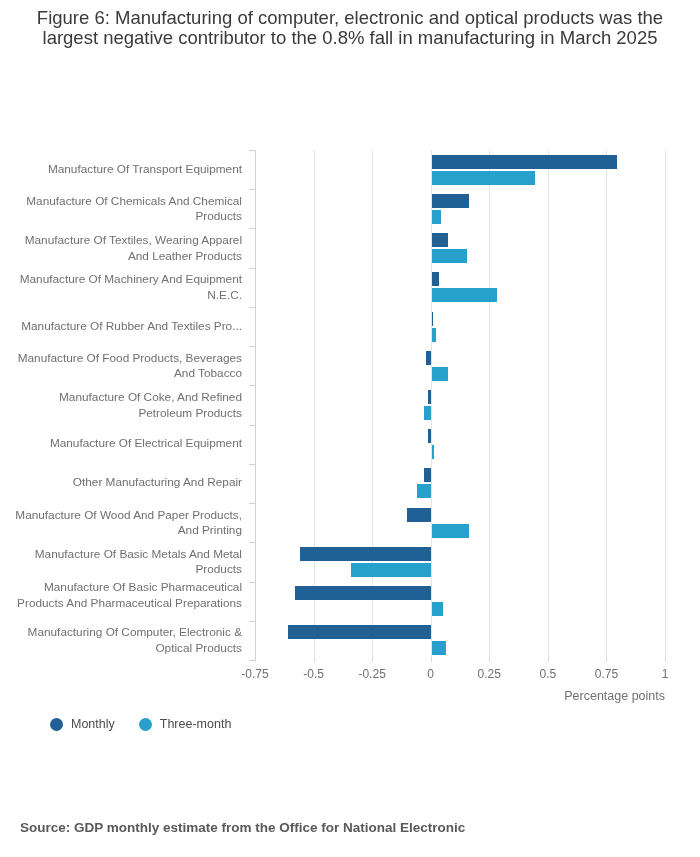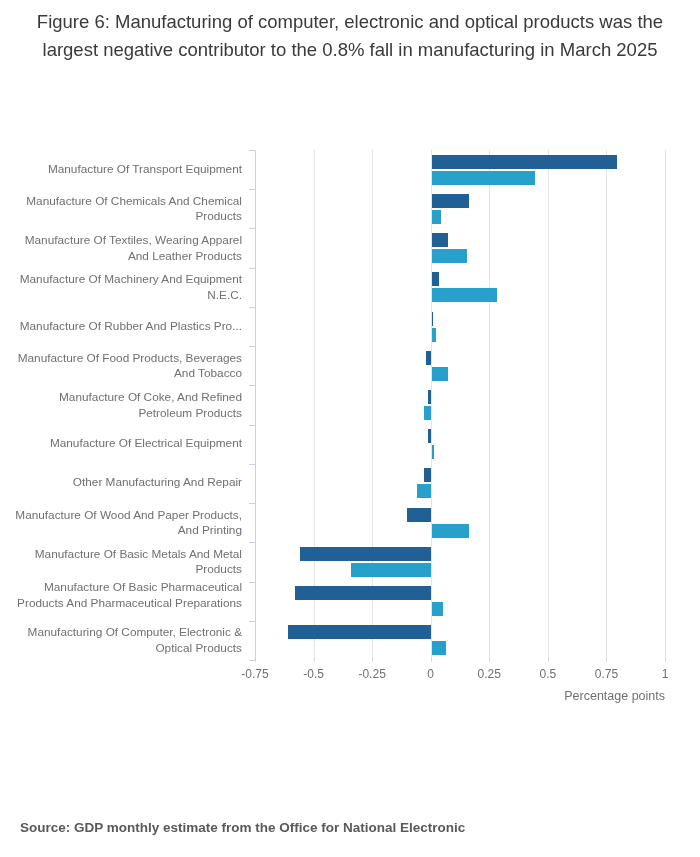--- a/index.html
+++ b/index.html
@@ -1,21 +1,21 @@
 <!DOCTYPE html>
 <html><head>
 <meta charset="utf-8">
 <style>
   html,body{margin:0;padding:0;background:#ffffff;}
   body{font-family:"Liberation Sans","DejaVu Sans",sans-serif;}
   #stage{position:relative;width:700px;height:857px;background:#fff;overflow:hidden;}
 
   .title{
     position:absolute;left:18px;top:8px;width:664px;
-    font-size:18.5px;line-height:28px;font-weight:400;color:#3a3a3c;
+    font-size:18.5px;line-height:20px;font-weight:400;color:#3a3a3c;
     text-align:center;margin:0;
   }
   .subtitle{
     position:absolute;left:20px;top:78px;width:660px;
     font-size:12.5px;line-height:16px;color:#6f7071;text-align:center;
   }
 
   .gridline{position:absolute;width:1px;background:#e4e4e4;}
   .axis-spine{position:absolute;width:1px;background:#c9d2e3;}
   .ytick{position:absolute;height:1px;width:6px;background:#c9d2e3;}
@@ -101,21 +101,21 @@
       <div class="bar" style="left: 431.714px; top: 170.615px; width: 103.086px; background: rgb(39, 160, 204);"></div>
       <div class="cat-label" style="left: 13px; width: 229px; top: 208.846px;">Manufacture Of Chemicals And Chemical Products</div>
       <div class="bar" style="left: 431.714px; top: 193.846px; width: 37.4857px; background: rgb(32, 96, 149);"></div>
       <div class="bar" style="left: 431.714px; top: 209.846px; width: 9.37143px; background: rgb(39, 160, 204);"></div>
       <div class="cat-label" style="left: 13px; width: 229px; top: 248.077px;">Manufacture Of Textiles, Wearing Apparel And Leather Products</div>
       <div class="bar" style="left: 431.714px; top: 233.077px; width: 16.4px; background: rgb(32, 96, 149);"></div>
       <div class="bar" style="left: 431.714px; top: 249.077px; width: 35.1429px; background: rgb(39, 160, 204);"></div>
       <div class="cat-label" style="left: 13px; width: 229px; top: 287.308px;">Manufacture Of Machinery And Equipment N.E.C.</div>
       <div class="bar" style="left: 431.714px; top: 272.308px; width: 7.02857px; background: rgb(32, 96, 149);"></div>
       <div class="bar" style="left: 431.714px; top: 288.308px; width: 65.6px; background: rgb(39, 160, 204);"></div>
-      <div class="cat-label" style="left: 13px; width: 229px; top: 326.538px;">Manufacture Of Rubber And Plastics Pro...</div>
+      <div class="cat-label" style="left: 13px; width: 229px; top: 326.538px;">Manufacture Of Rubber And Textiles Pro...</div>
       <div class="bar" style="left: 431.714px; top: 311.538px; width: 1.5px; background: rgb(32, 96, 149);"></div>
       <div class="bar" style="left: 431.714px; top: 327.538px; width: 4.68571px; background: rgb(39, 160, 204);"></div>
       <div class="cat-label" style="left: 13px; width: 229px; top: 365.769px;">Manufacture Of Food Products, Beverages And Tobacco</div>
       <div class="bar" style="left: 426.029px; top: 350.769px; width: 4.68571px; background: rgb(32, 96, 149);"></div>
       <div class="bar" style="left: 431.714px; top: 366.769px; width: 16.4px; background: rgb(39, 160, 204);"></div>
       <div class="cat-label" style="left: 13px; width: 229px; top: 405px;">Manufacture Of Coke, And Refined Petroleum Products</div>
       <div class="bar" style="left: 428.371px; top: 390px; width: 2.34286px; background: rgb(32, 96, 149);"></div>
       <div class="bar" style="left: 423.686px; top: 406px; width: 7.02857px; background: rgb(39, 160, 204);"></div>
       <div class="cat-label" style="left: 13px; width: 229px; top: 444.231px;">Manufacture Of Electrical Equipment</div>
       <div class="bar" style="left: 428.371px; top: 429.231px; width: 2.34286px; background: rgb(32, 96, 149);"></div>
@@ -132,15 +132,25 @@
       <div class="cat-label" style="left: 13px; width: 229px; top: 595px;">Manufacture Of Basic Pharmaceutical Products And Pharmaceutical Preparations</div>
       <div class="bar" style="left: 294.829px; top: 586.154px; width: 135.886px; background: rgb(32, 96, 149);"></div>
       <div class="bar" style="left: 431.714px; top: 602.154px; width: 11.7143px; background: rgb(39, 160, 204);"></div>
       <div class="cat-label" style="left: 13px; width: 229px; top: 640.385px;">Manufacturing Of Computer, Electronic &amp; Optical Products</div>
       <div class="bar" style="left: 287.8px; top: 625.385px; width: 142.914px; background: rgb(32, 96, 149);"></div>
       <div class="bar" style="left: 431.714px; top: 641.385px; width: 14.0571px; background: rgb(39, 160, 204);"></div>
     </div>
 
   <div class="xaxis-title">Percentage points</div>
 
+  <div class="legend">
+    <div class="legend-item">
+      <span class="legend-dot" id="dot-0" style="background: rgb(32, 96, 149);"></span>
+      <span class="legend-label">Monthly</span>
+    </div>
+    <div class="legend-item">
+      <span class="legend-dot" id="dot-1" style="background: rgb(39, 160, 204);"></span>
+      <span class="legend-label">Three-month</span>
+    </div>
+  </div>
 
   <div class="source">Source: GDP monthly estimate from the Office for National Electronic</div>
 </div>
 
 </body></html>

